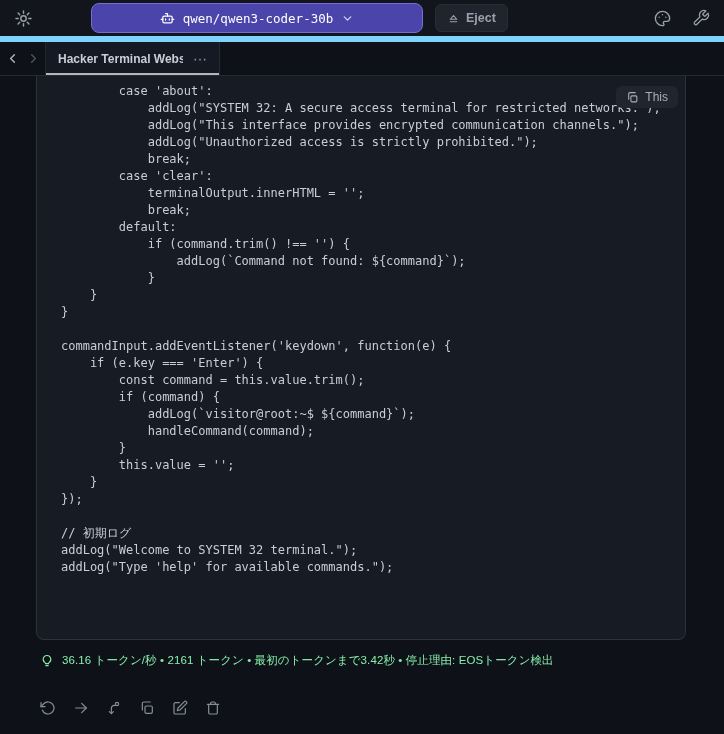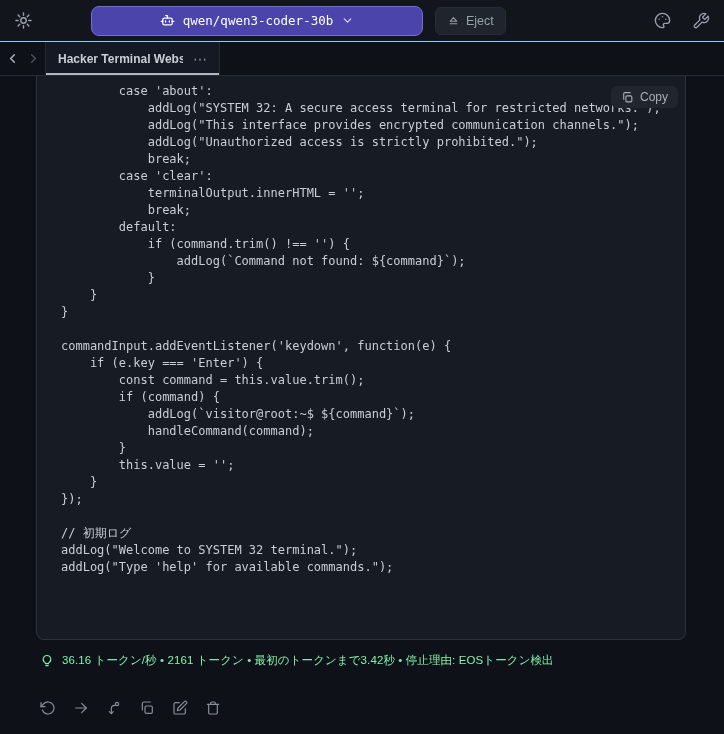--- a/index.html
+++ b/index.html
@@ -8,41 +8,42 @@
     position:relative; width:724px; height:734px;
     background:#0e1117; overflow:hidden;
     font-family:"Liberation Sans", sans-serif;
     -webkit-font-smoothing:antialiased;
   }
   svg { display:block; }
 
   
   .topbar {
     position:absolute; top:0; left:0; right:0; height:42px;
-    background:#12151c; border-bottom:1px solid #7dd3fc;
+    background:#12151c; border-bottom:6px solid #7dd3fc;
     display:flex; align-items:center; padding:0 12px;
   }
   .icon-btn {
     background:none; border:none; color:#9aa1ac; cursor:pointer;
     display:flex; align-items:center; justify-content:center; padding:2px;
   }
   .model-pill {
     margin-left:56px;
     width:332px; height:30px; border-radius:8px;
     background:#4b45ab; border:1px solid #746dd2;
     color:#ffffff; cursor:pointer;
     display:flex; align-items:center; justify-content:center; gap:8px;
     font-family:"DejaVu Sans Mono", monospace; font-size:12.5px;
   }
   .model-pill .chev { color:#d6d3f5; }
   .eject-btn {
     margin-left:12px; height:28px; padding:0 11px; border-radius:6px;
     background:#20252d; border:1px solid #272d37; color:#99a1ad; cursor:pointer;
     display:flex; align-items:center; gap:6px; font-size:12.5px;
     font-family:"Liberation Sans", sans-serif;
+    font-weight:bold;
   }
   .topbar-spacer { flex:1; }
   .topbar-right { display:flex; align-items:center; gap:16px; color:#b6bcc6; }
 
   
   .tabbar {
     position:absolute; top:42px; left:0; right:0; height:34px;
     background:#0e1117; border-bottom:1px solid #252a33;
     display:flex; align-items:stretch;
   }
@@ -217,21 +218,21 @@
 // 初期ログ
 addLog("Welcome to SYSTEM 32 terminal.");
 addLog("Type 'help' for available commands.");</pre>
       <button class="copy-btn">
         <span>
           <svg width="13" height="13" viewBox="0 0 24 24" fill="none" stroke="currentColor" stroke-width="2" stroke-linecap="round" stroke-linejoin="round">
             <rect x="9" y="9" width="11" height="11" rx="2"></rect>
             <path d="M5 15V5a2 2 0 0 1 2-2h10"></path>
           </svg>
         </span>
-        <span>Copy</span>
+        <span>This</span>
       </button>
     </div>
 
     <div class="stats-row">
       <span>
         <svg width="14" height="14" viewBox="0 0 24 24" fill="none" stroke="currentColor" stroke-width="1.9" stroke-linecap="round" stroke-linejoin="round">
           <path d="M12 2.5a6.5 6.5 0 0 1 3.8 11.8c-.9.65-1.3 1.4-1.3 2.2h-5c0-.8-.4-1.55-1.3-2.2A6.5 6.5 0 0 1 12 2.5z"></path>
           <path d="M10 20h4"></path>
         </svg>
       </span>

